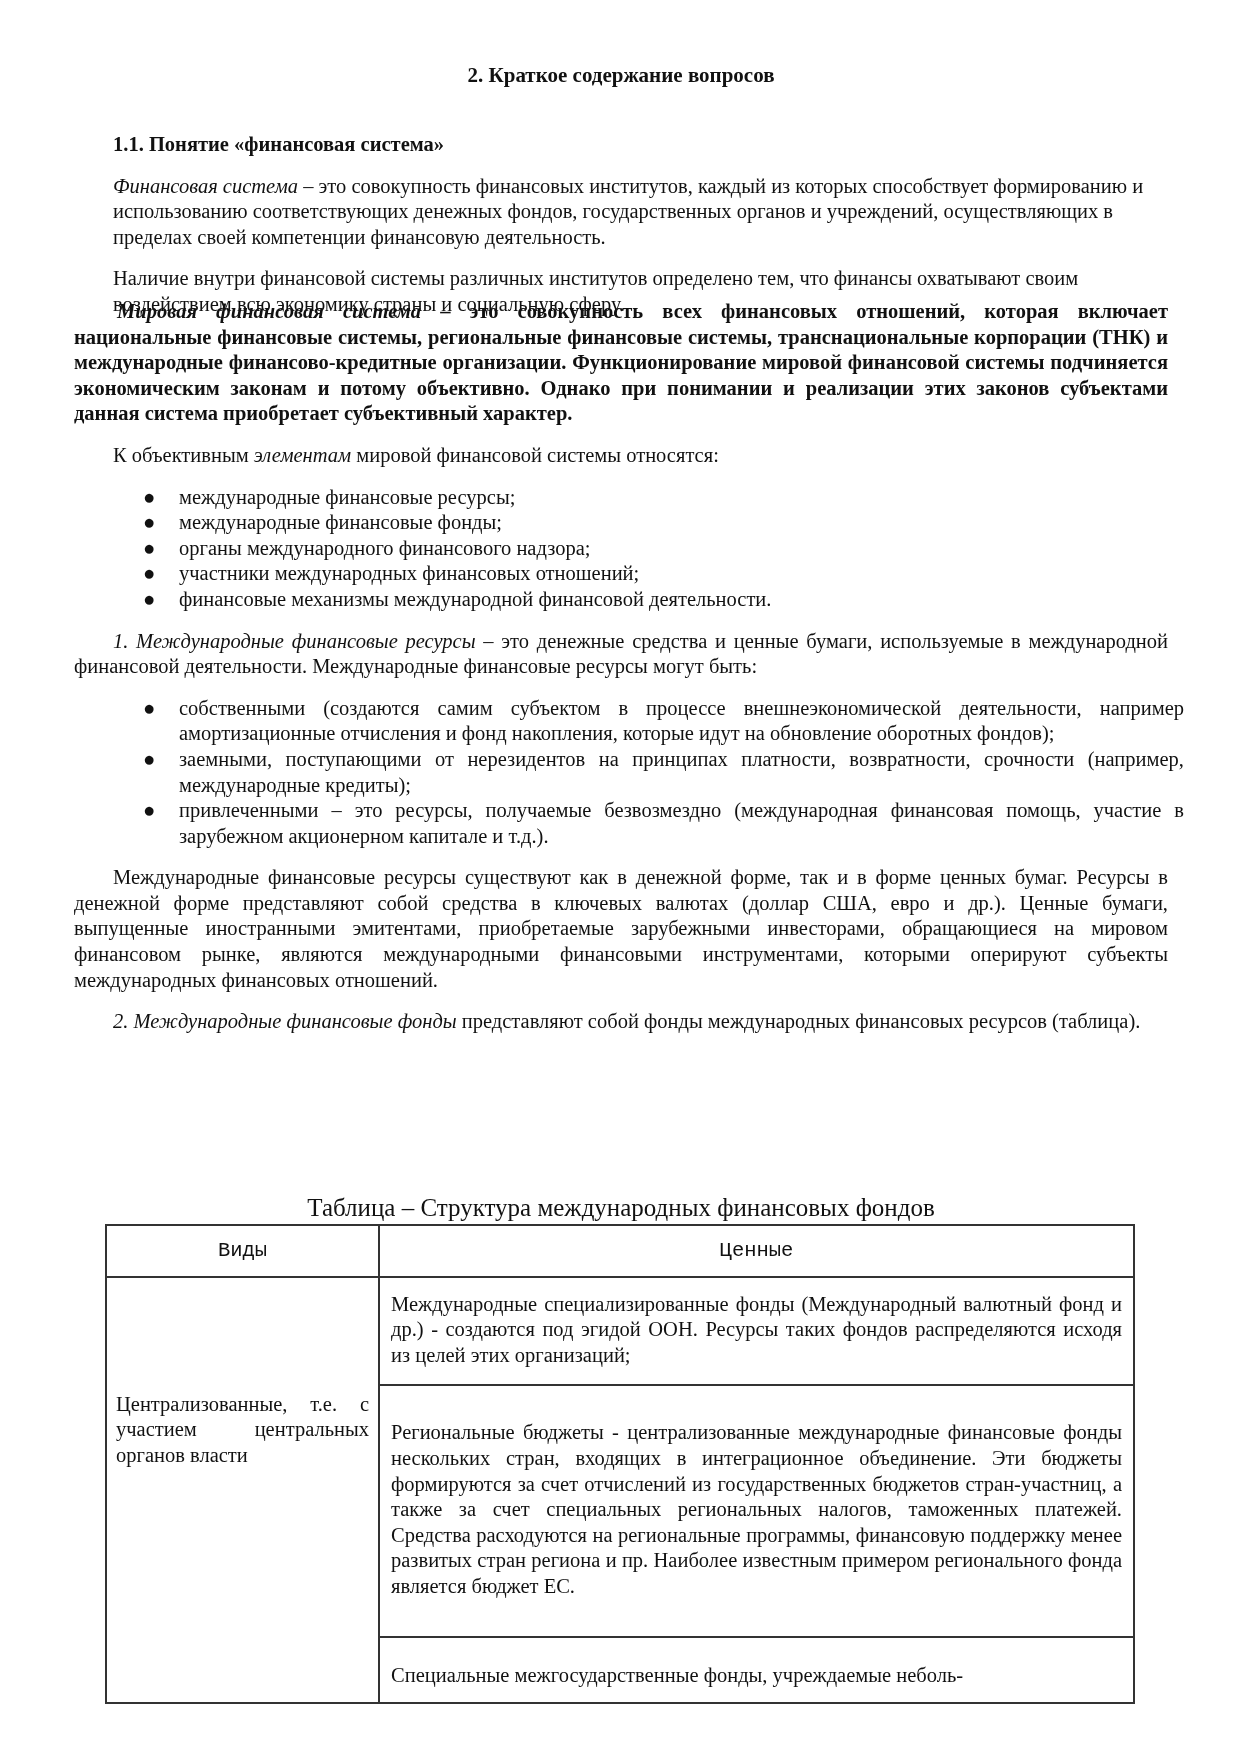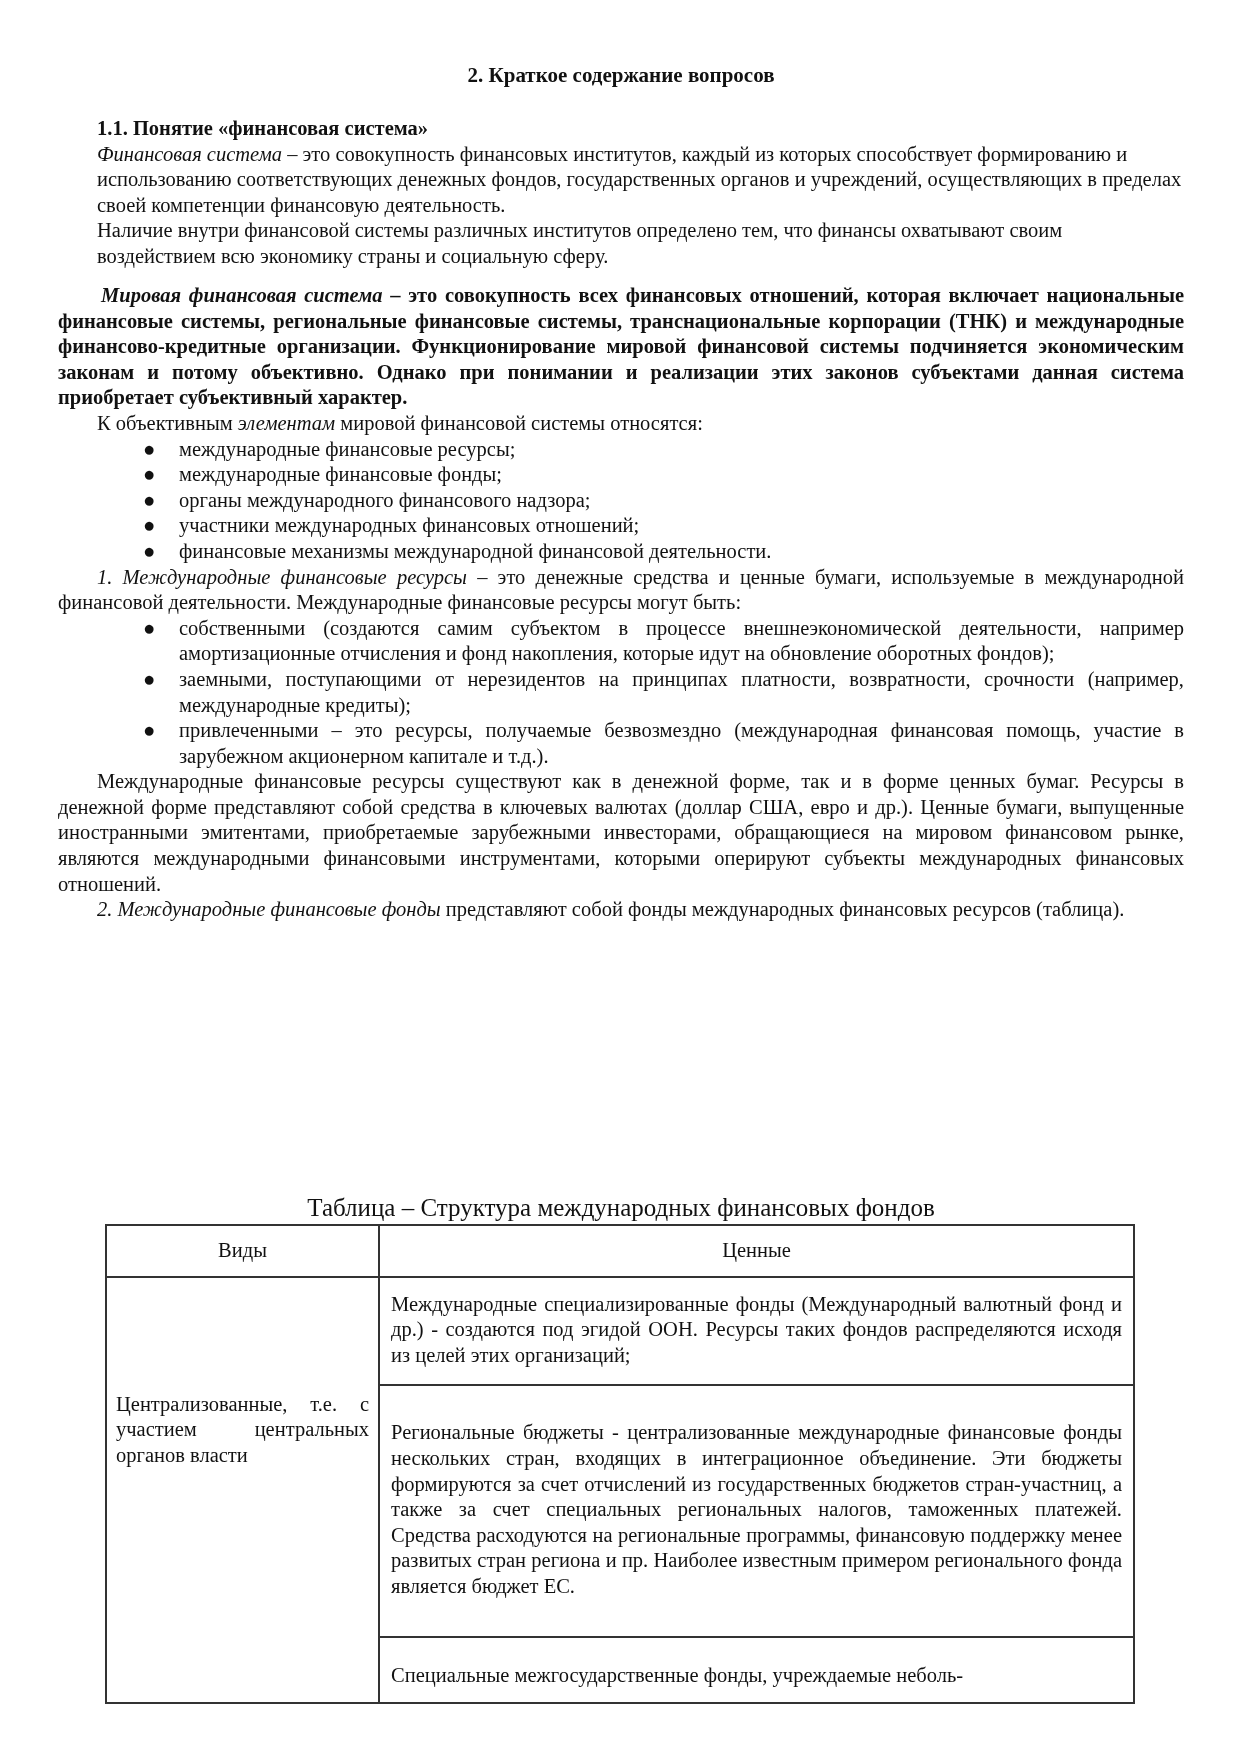--- a/index.html
+++ b/index.html
@@ -4,34 +4,34 @@
 <style>
   html, body { margin: 0; padding: 0; background: #ffffff; }
   body { width: 1241px; height: 1755px; position: relative; overflow: hidden;
          font-family: "Liberation Serif", "DejaVu Serif", serif; color: #111; }
   .page { position: absolute; left: 58px; top: 0; width: 1126px; }
   .title { position: absolute; left: 0; width: 1126px; top: 62px; text-align: center;
            font-weight: bold; font-size: 21px; line-height: 26px; }
   .block { position: absolute; left: 0; width: 1126px; font-size: 20.5px; line-height: 25.6px; }
   .h { font-weight: bold; }
   .just { text-align: justify; }
-  p { margin: 0; }
+  p { margin: 16px; }
   .ind1 { padding-left: 39px; }
   .ti { text-indent: 39px; }
   .ti1 { text-indent: 43px; font-weight: bold; }
   i { font-style: italic; }
   ul.bl { list-style: none; margin: 0; padding: 0; }
   ul.bl li { position: relative; padding-left: 121px; }
   ul.bl li .bullet { position: absolute; left: 85px; top: 0; }
   .caption { position: absolute; left: 0; width: 1126px; top: 1195px; text-align: center;
              font-size: 25px; line-height: 26px; }
   table.t { position: absolute; left: 47px; top: 1224px; width: 1030px;
             border-collapse: collapse; font-size: 20.5px; line-height: 25.6px; }
   table.t td { border: 2px solid #333; vertical-align: middle; }
-  table.t td.hd { text-align: center; height: 48px; }
+  table.t td.hd { text-align: center; height: 48px; font-family: Liberation Mono, monospace; }
   td.c1 { width: 253px; padding: 0 9px; text-align: justify; }
   td.c2 { padding: 6px 11px 8px 11px; text-align: justify; }
 </style>
 </head>
 <body>
 
 <div class="page">
 
   <div class="title">2. Краткое содержание вопросов</div>
 

